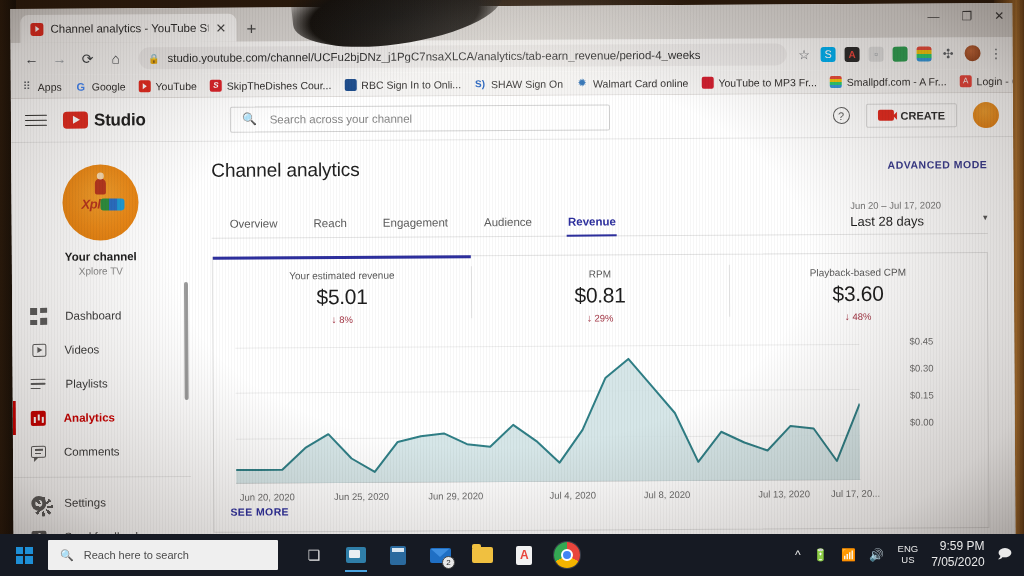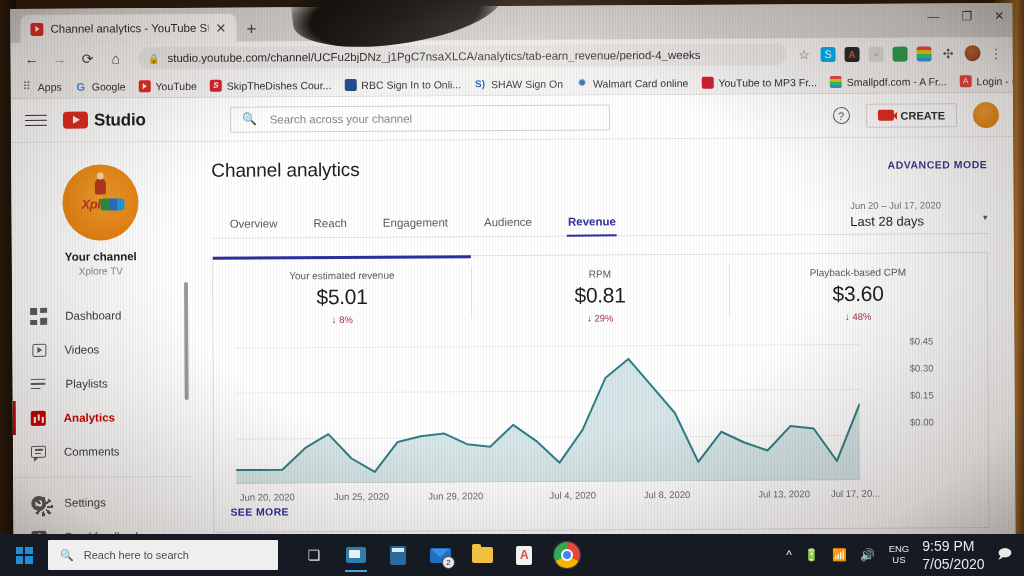--- a/index.html
+++ b/index.html
@@ -378,21 +378,21 @@
   .tbi.pdf .p::after { content:"A"; position:absolute; left:4px; top:3px; color:#e8453c; font-weight:bold; font-size:12px; line-height:1; }
   .tbi.chrome { width: 26px; height: 26px; border-radius: 50%;
     background: conic-gradient(#e8453c 0 120deg, #f4b400 120deg 240deg, #34a853 240deg 360deg);
     position: relative; }
   .tbi.chrome::after { content:""; position:absolute; left:7px; top:7px; width:12px; height:12px; border-radius:50%;
     background:#4285f4; border: 2.5px solid #fff; box-sizing: border-box; }
   .tbi.chrome.active { box-shadow: 0 0 0 1px #3a3f4b; }
   .tray { margin-left: auto; display: flex; align-items: center; gap: 13px; padding-right: 12px; color: #e9e9e9; }
   .tray .ic { font-size: 12px; cursor: pointer; }
   .tray .lang { font-size: 9.5px; line-height: 1.15; text-align: center; cursor: pointer; }
-  .tray .clock { font-size: 14px; line-height: 1.3; cursor: pointer; }
+  .tray .clock { font-size: 12px; line-height: 1.3; text-align: right; cursor: pointer; }
   .tray .notif { font-size: 13px; cursor: pointer; }
 </style>
 </head>
 <body>
 
 <div id="photo">
   <div id="bezel-left"></div>
   <div id="bezel-right"></div>
 
   <div id="screen">

